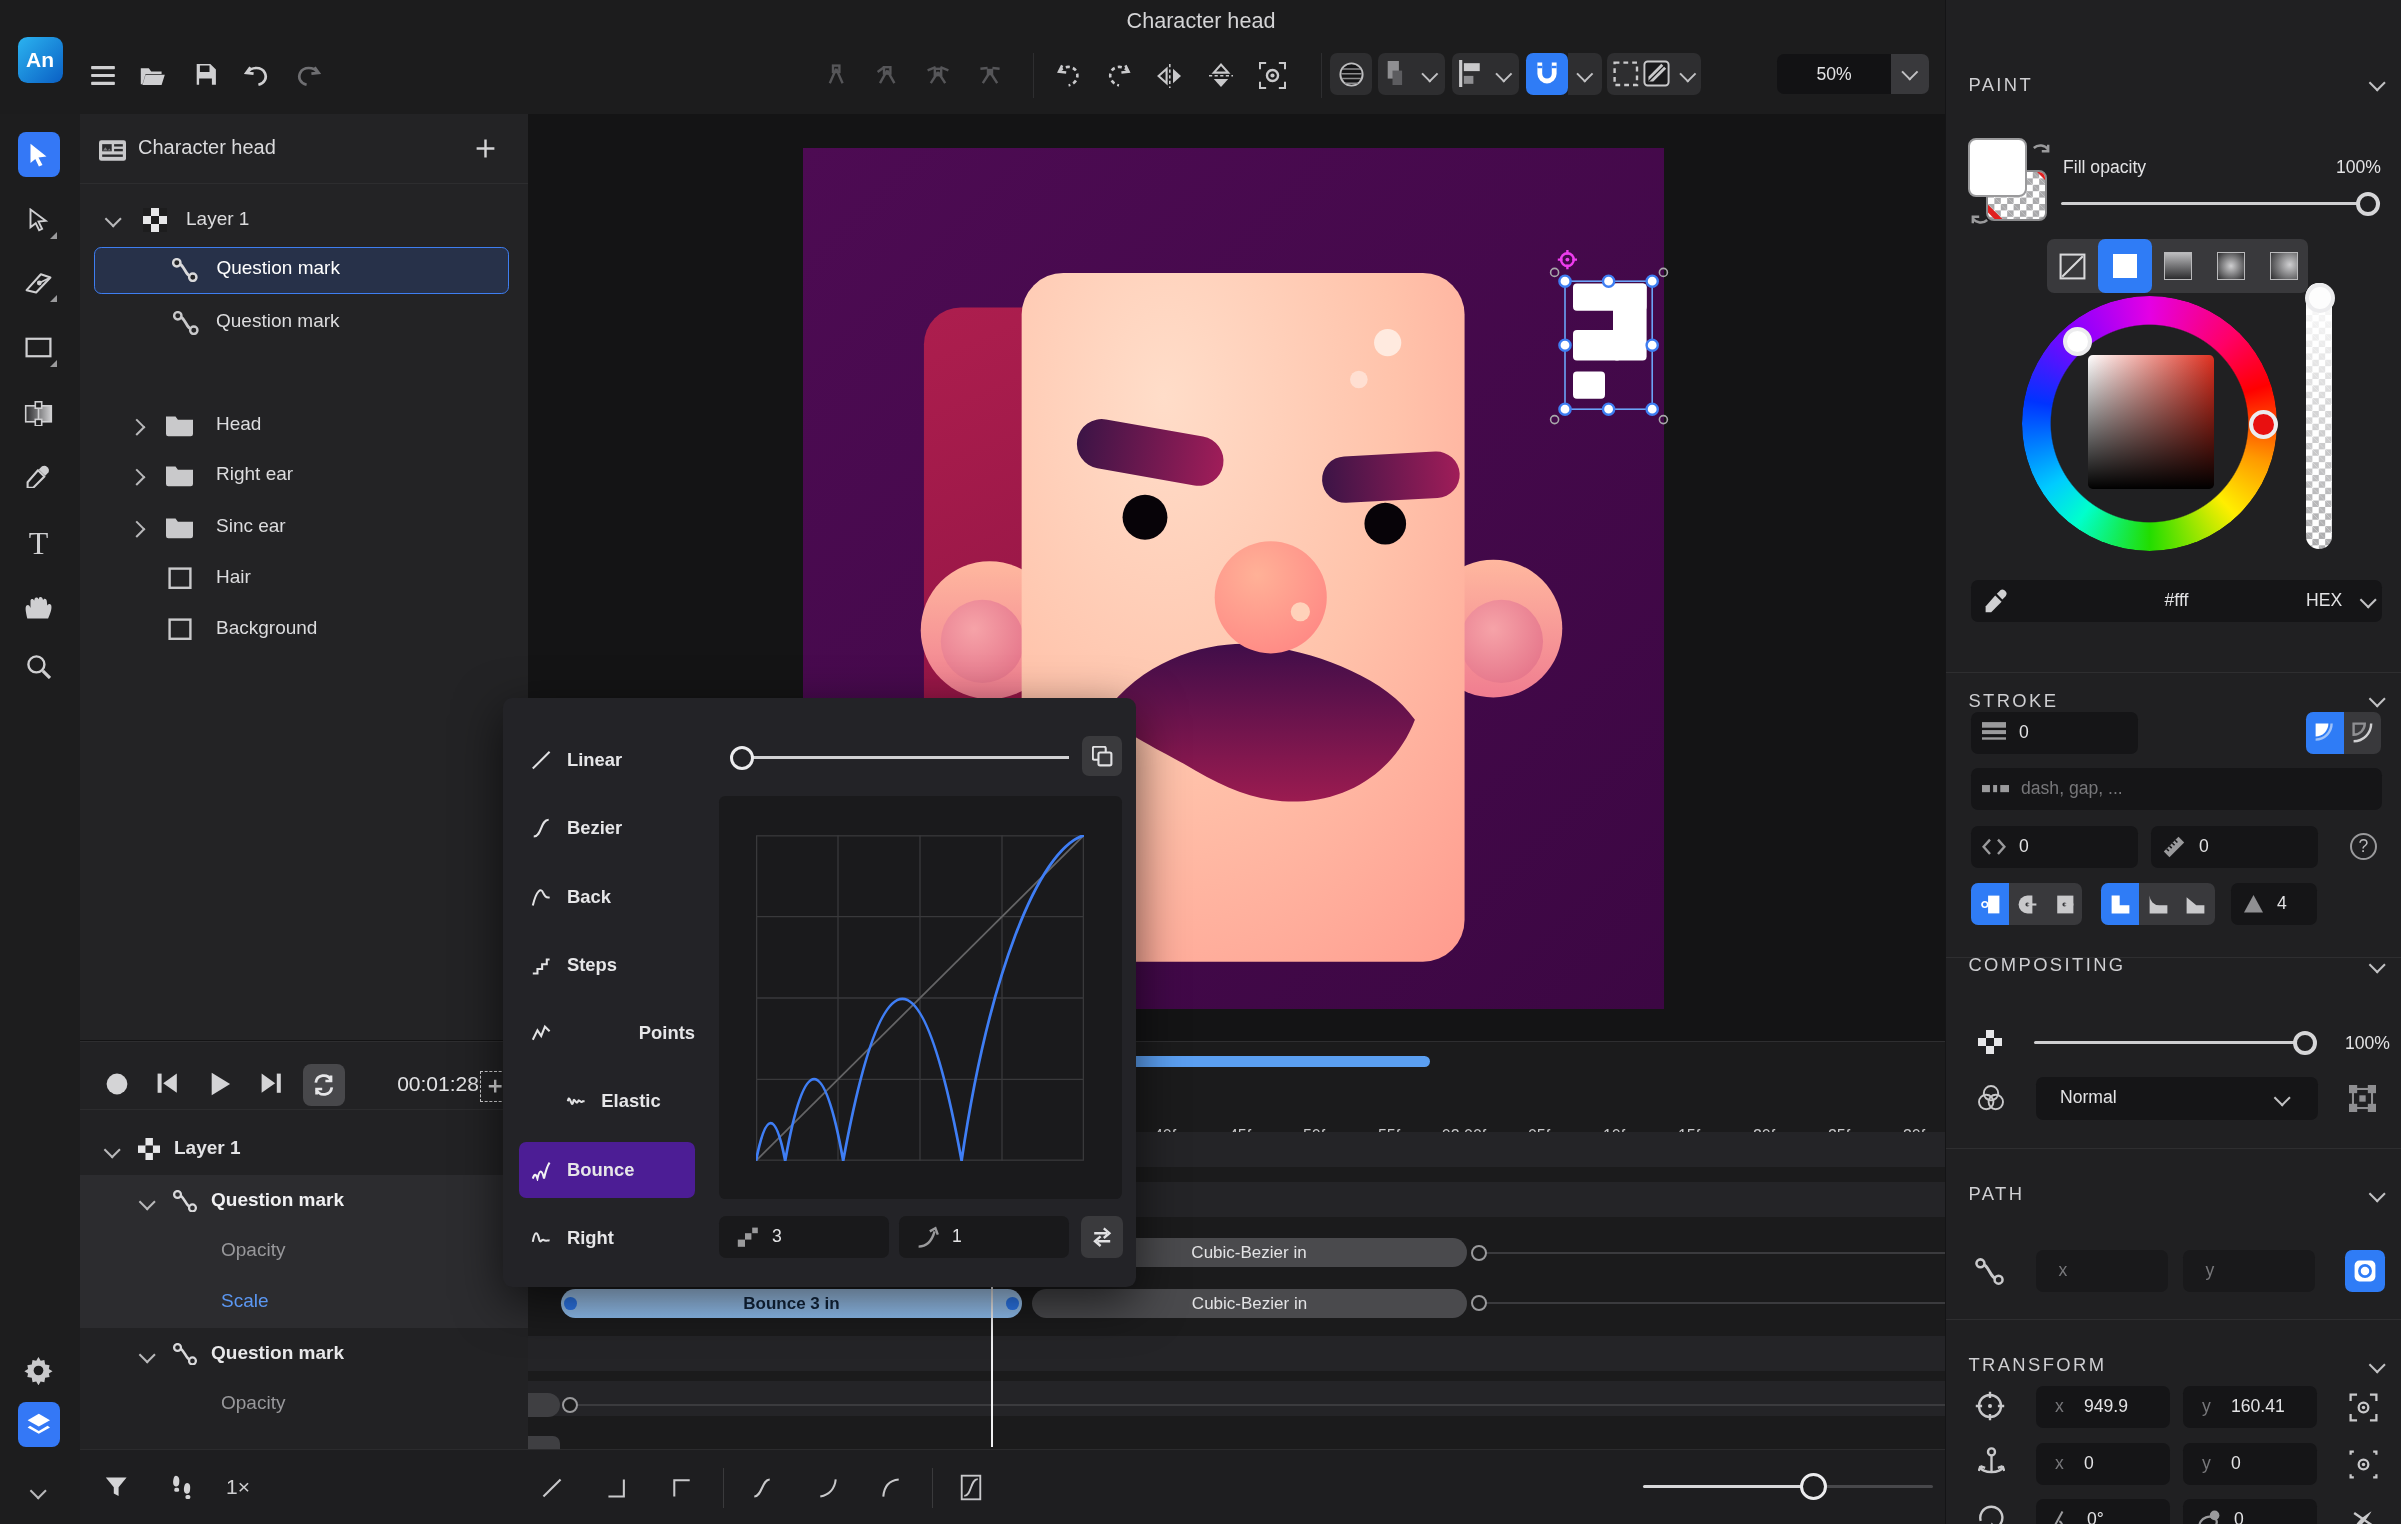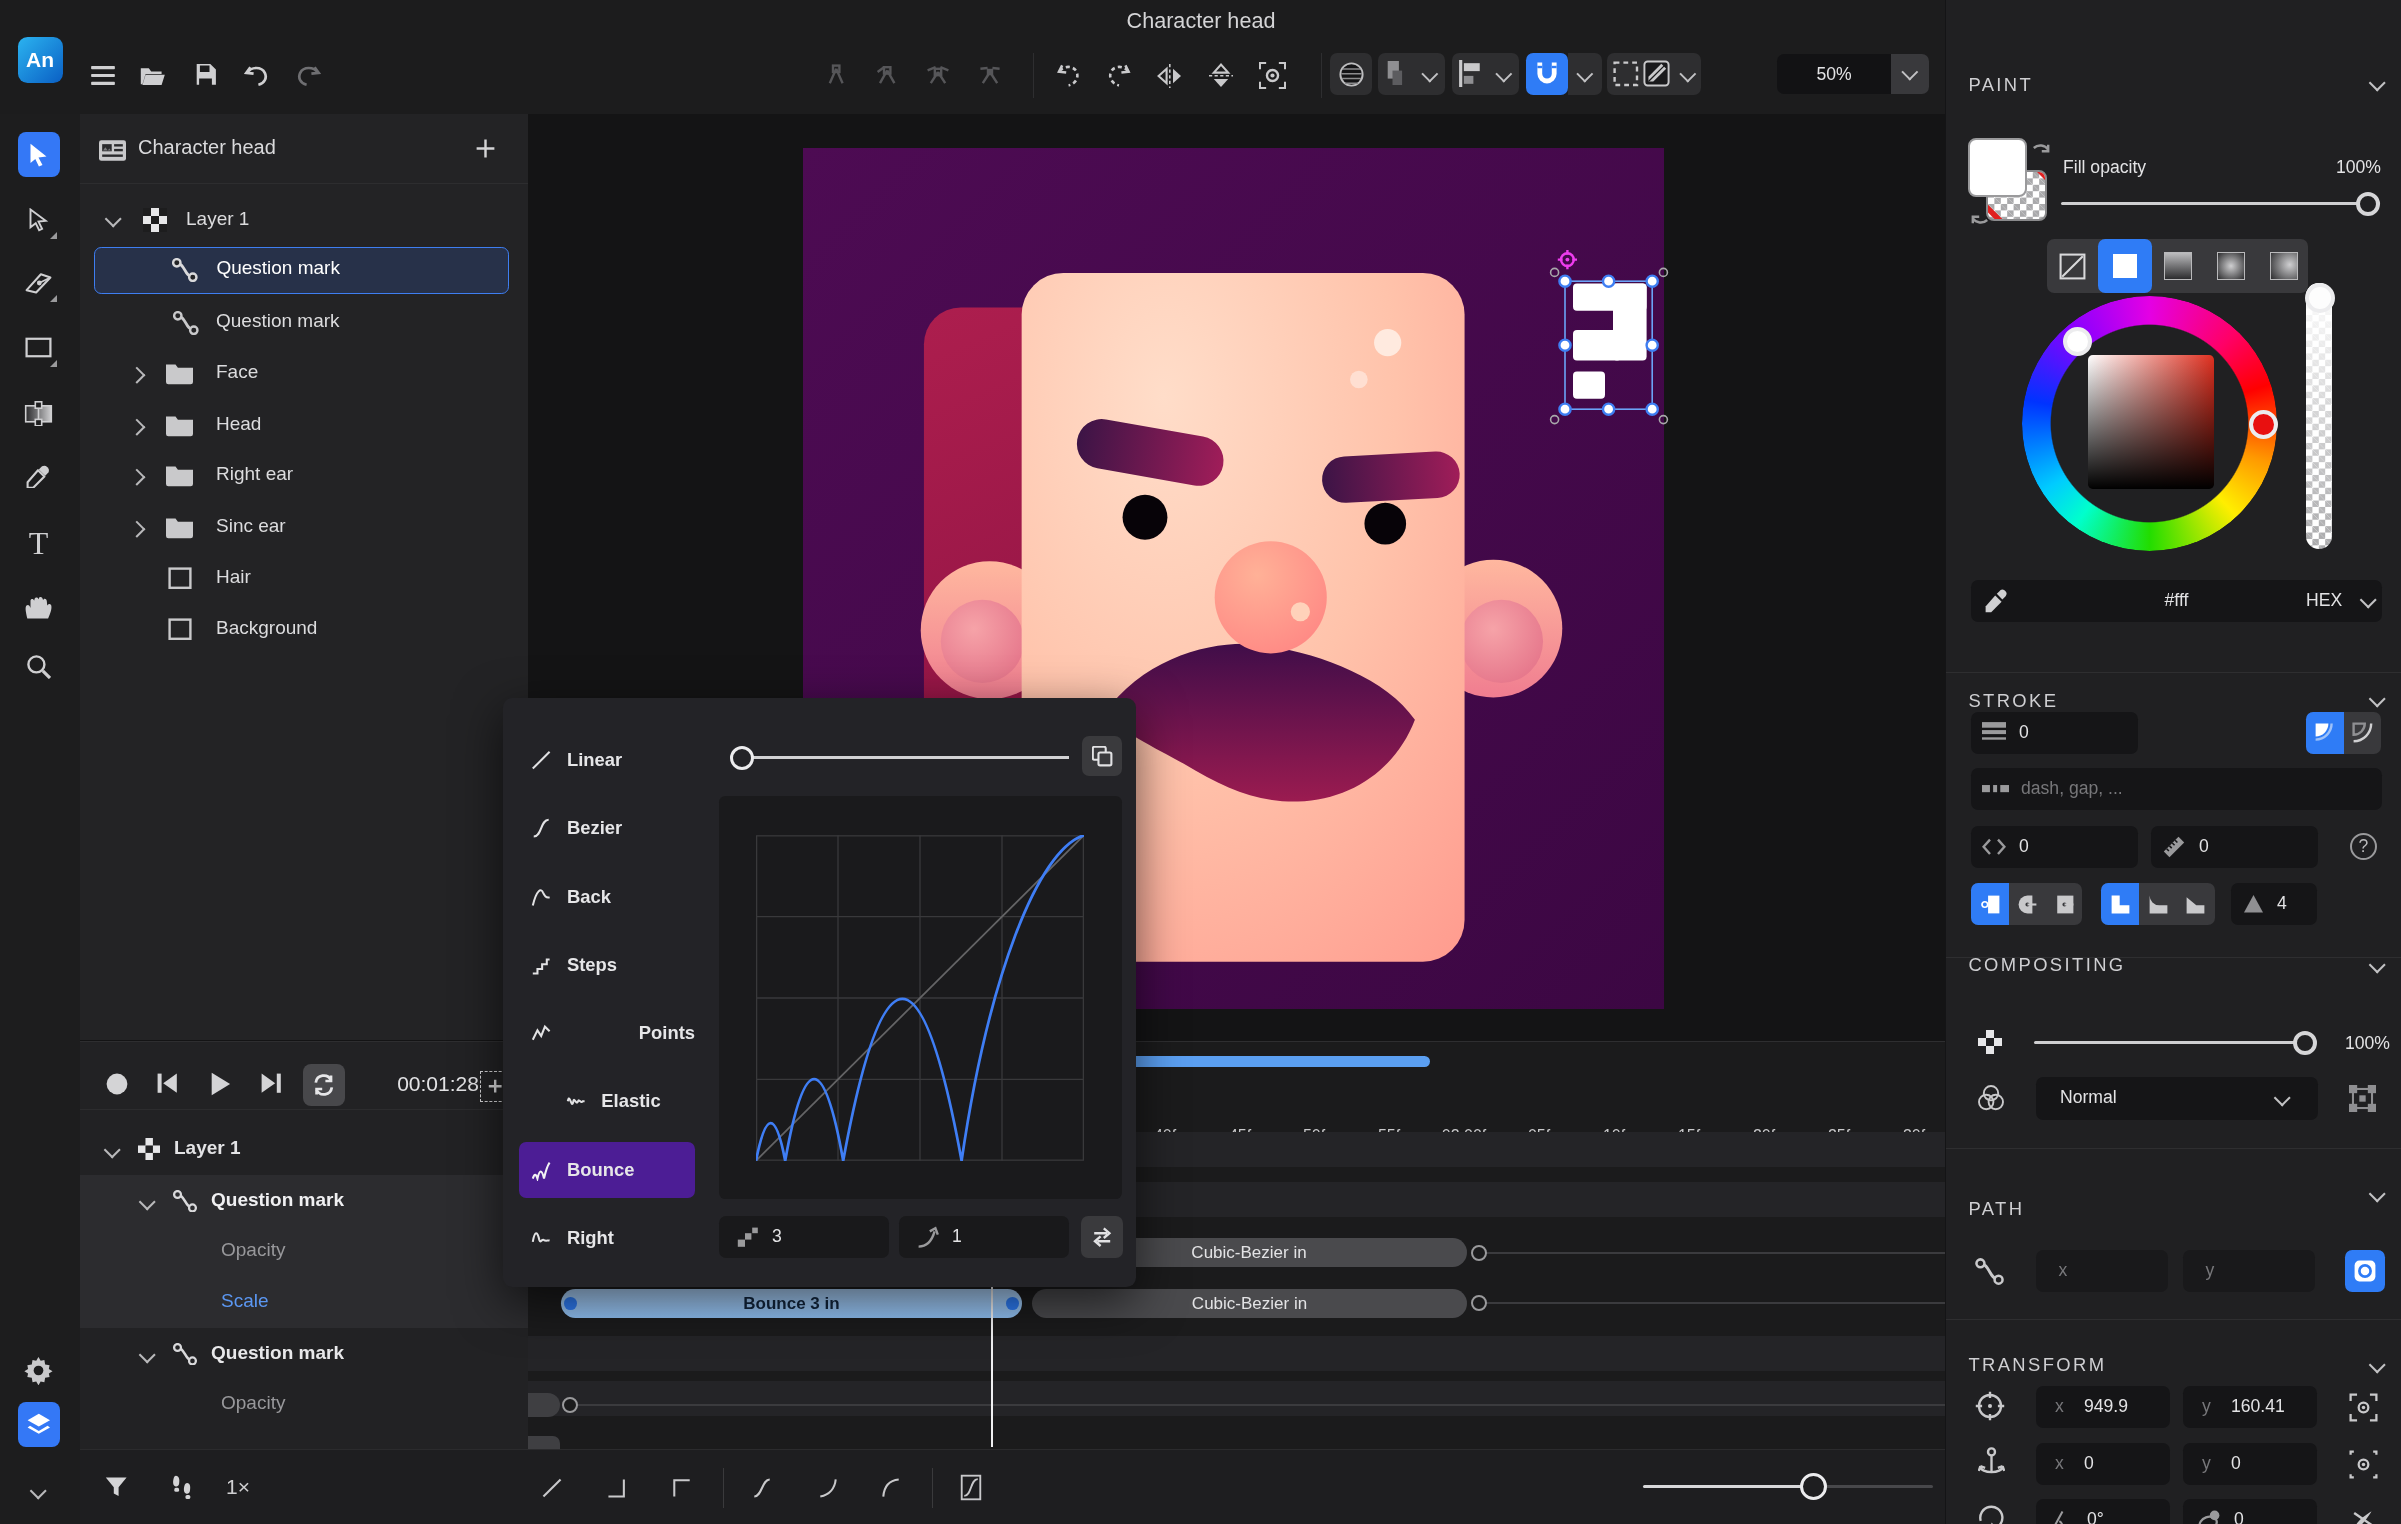--- a/index.html
+++ b/index.html
@@ -367,27 +367,20 @@
 
     <div class="abs lrow" style="top:183px;">
       <svg class="abs" style="left:93px;top:13.6px;" width="25.6" height="24" viewBox="0 0 32 30">
           <path d="M6,6 C16,6 16,24 26,24" fill="none" stroke="#c9c9cb" stroke-width="3.4"></path>
           <circle cx="6" cy="6" r="4.6" fill="#232325" stroke="#c9c9cb" stroke-width="3"></circle>
           <circle cx="26" cy="24" r="4.6" fill="#232325" stroke="#c9c9cb" stroke-width="3"></circle>
         </svg>
       <span class="abs laylabel" style="left:136px;top:12.8px;">Question mark</span>
     </div>
 
-    <div class="abs lrow" style="top:234px;">
-      <div class="abs chev-r" style="left:51px;top:21px;"></div>
-      <svg class="abs" style="left:86px;top:14.4px;" width="27" height="22.4" viewBox="0 0 34 28">
-          <path d="M0,3 h12 l3,4 h19 v18 a3,3 0 0 1 -3,3 h-28 a3,3 0 0 1 -3,-3 Z" fill="#c9c9cb"></path>
-        </svg>
-      <span class="abs laylabel" style="left:136px;top:12.8px;">Face</span>
-    </div>
     <div class="abs lrow" style="top:286px;">
       <div class="abs chev-r" style="left:51px;top:21px;"></div>
       <svg class="abs" style="left:86px;top:14.4px;" width="27" height="22.4" viewBox="0 0 34 28">
           <path d="M0,3 h12 l3,4 h19 v18 a3,3 0 0 1 -3,3 h-28 a3,3 0 0 1 -3,-3 Z" fill="#c9c9cb"></path>
         </svg>
       <span class="abs laylabel" style="left:136px;top:12.8px;">Head</span>
     </div>
     <div class="abs lrow" style="top:336px;">
       <div class="abs chev-r" style="left:51px;top:21px;"></div>
       <svg class="abs" style="left:86px;top:14.4px;" width="27" height="22.4" viewBox="0 0 34 28">
@@ -1031,21 +1024,21 @@
           <rect x="5" y="5" width="24" height="24"></rect>
           <rect x="1" y="1" width="8" height="8" fill="#8f8f92"></rect>
           <rect x="25" y="1" width="8" height="8" fill="#8f8f92"></rect>
           <rect x="1" y="25" width="8" height="8" fill="#8f8f92"></rect>
           <rect x="25" y="25" width="8" height="8" fill="#8f8f92"></rect>
         </g>
         <rect x="13" y="13" width="8" height="8" fill="#8f8f92"></rect>
       </svg>
     <div class="abs divider" style="top:1148px;"></div>
 
-    <div class="abs sechead" style="left:22.4px;top:1183px;margin-top:15px;">PATH</div>
+    <div class="abs sechead" style="left:22.4px;top:1183px;">PATH</div>
     <div class="abs schev" style="left:425px;top:1188px;"></div>
 
     <svg class="abs" style="left:29px;top:1257px;" width="29" height="29" viewBox="0 0 32 30">
         <path d="M6,6 C16,6 16,24 26,24" fill="none" stroke="#c9c9cb" stroke-width="3.2"></path>
         <circle cx="6" cy="6" r="4.4" fill="#202022" stroke="#c9c9cb" stroke-width="2.8"></circle>
         <circle cx="26" cy="24" r="4.4" fill="#202022" stroke="#c9c9cb" stroke-width="2.8"></circle>
       </svg>
     <div class="abs inbox" style="left:90px;top:1250px;width:132px;height:42px;background:#19191b;">
       <span class="abs ph" style="left:22.4px;top:9.6px;">x</span>
     </div>

